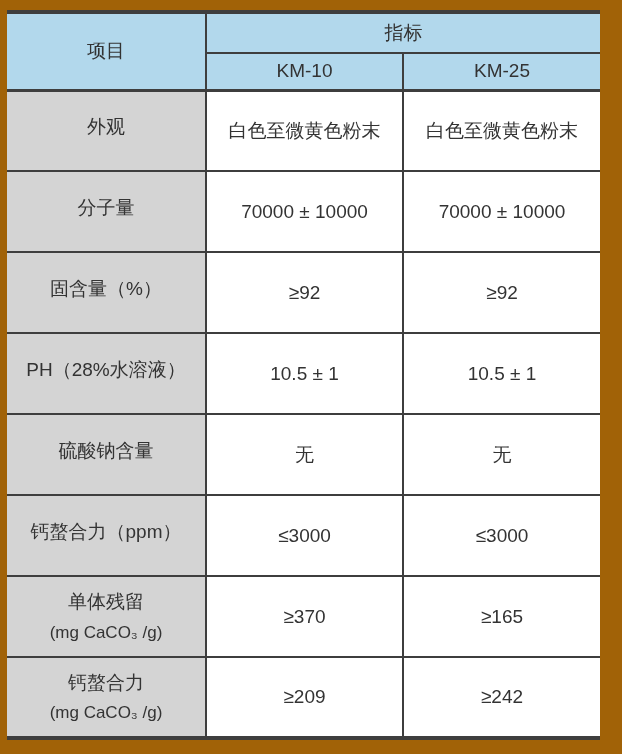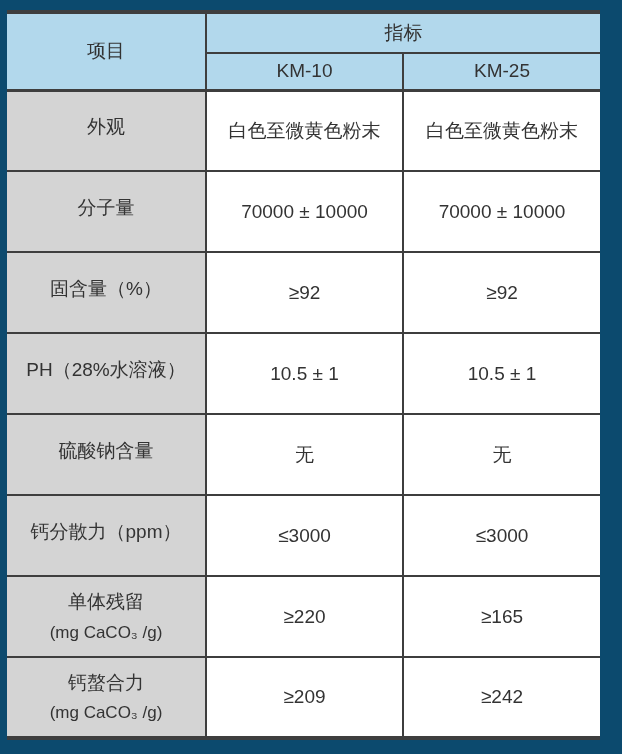--- a/index.html
+++ b/index.html
@@ -10,21 +10,21 @@
   }
   html, body {
     margin: 0;
     padding: 0;
     background: #ffffff;
   }
   .page {
     position: relative;
     width: 622px;
     height: 754px;
-    background: #0c4a6e;
+    background: #a16207;
     font-family: "Liberation Sans", "DejaVu Sans", sans-serif;
     color: var(--text);
     overflow: hidden;
   }
   table.spec-table {
     position: absolute;
     left: 7px;
     top: 10px;
     width: 593px;
     border-collapse: collapse;
@@ -132,32 +132,32 @@
       <tr>
         <th class="row-label">
           <span class="label">硫酸钠含量</span>
           <span class="sub"></span>
         </th>
         <td class="cell-km10">无</td>
         <td class="cell-km25">无</td>
       </tr>
       <tr>
         <th class="row-label">
-          <span class="label">钙分散力（ppm）</span>
+          <span class="label">钙螯合力（ppm）</span>
           <span class="sub"></span>
         </th>
         <td class="cell-km10">≤3000</td>
         <td class="cell-km25">≤3000</td>
       </tr>
       <tr>
         <th class="row-label">
           <span class="label">单体残留</span>
           <span class="sub">(mg CaCO₃ /g)</span>
         </th>
-        <td class="cell-km10">≥220</td>
+        <td class="cell-km10">≥370</td>
         <td class="cell-km25">≥165</td>
       </tr>
       <tr>
         <th class="row-label">
           <span class="label">钙螯合力</span>
           <span class="sub">(mg CaCO₃ /g)</span>
         </th>
         <td class="cell-km10">≥209</td>
         <td class="cell-km25">≥242</td>
       </tr>

